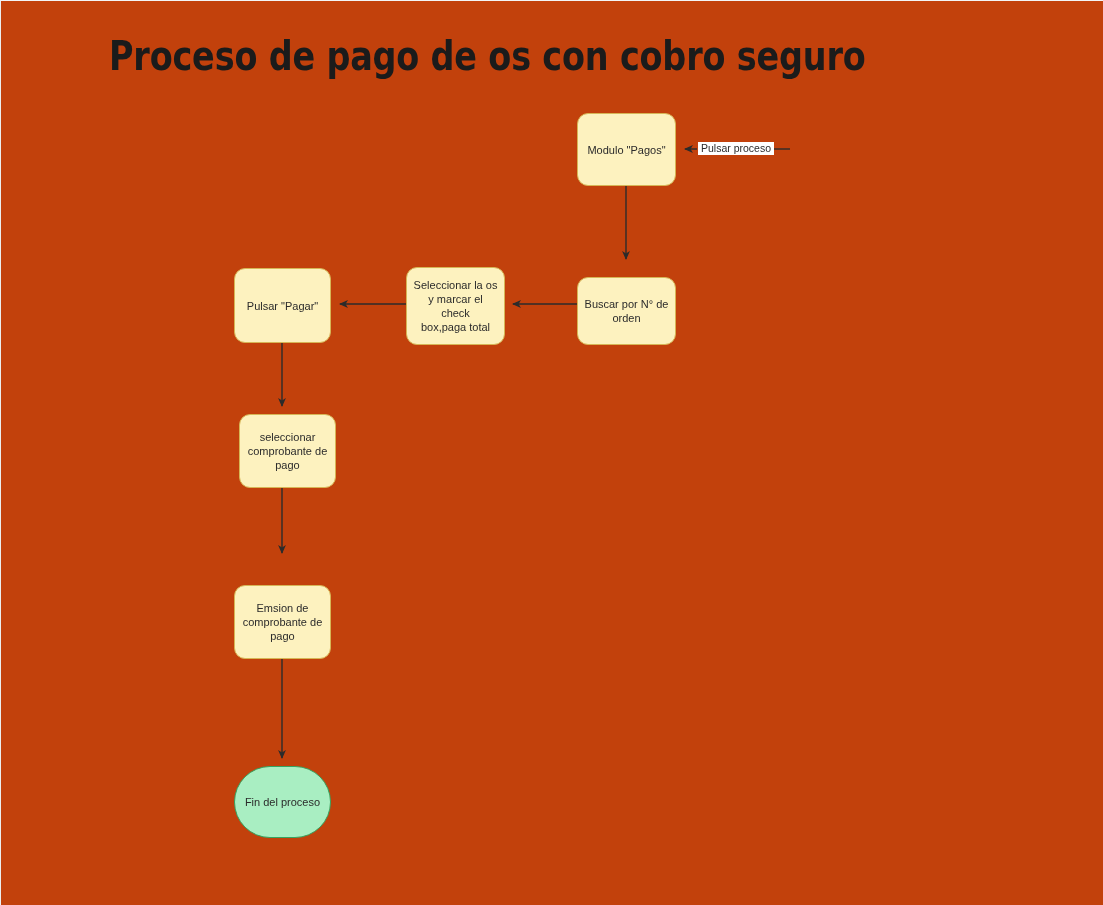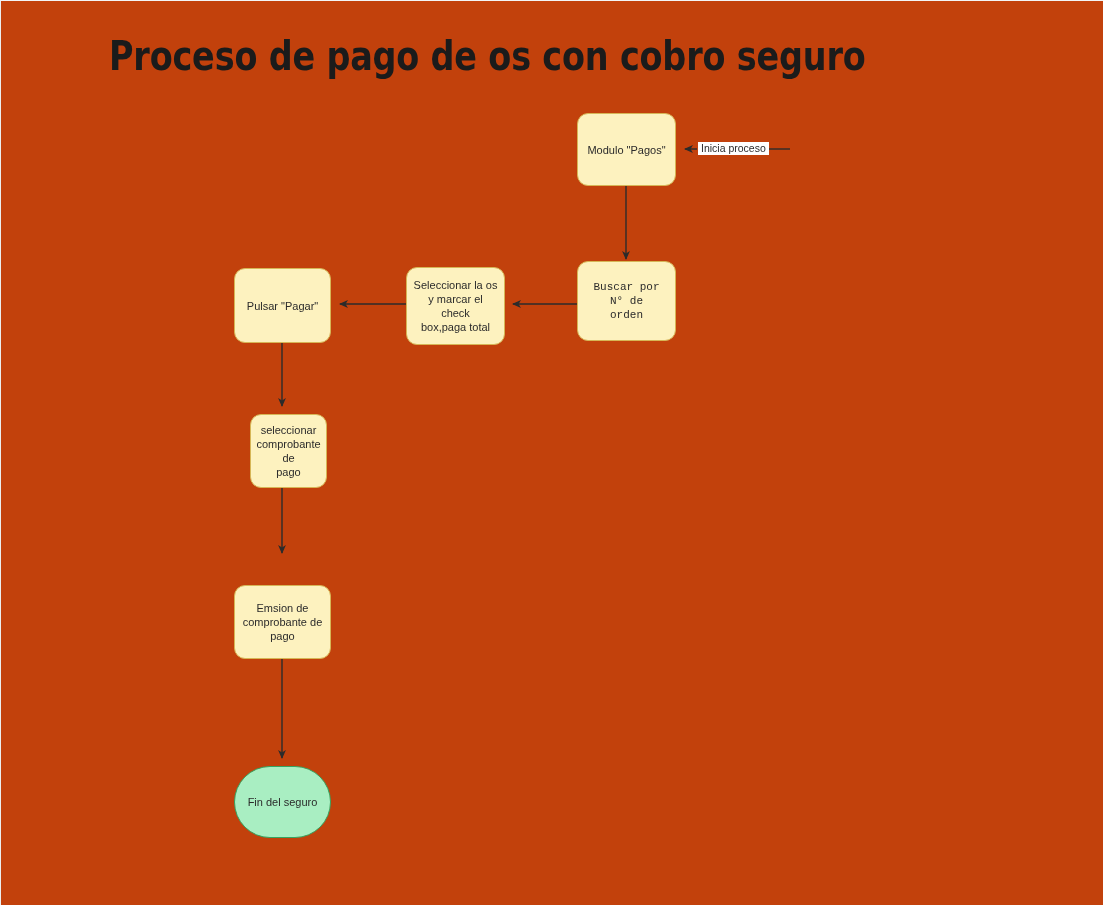--- a/index.html
+++ b/index.html
@@ -103,41 +103,41 @@
     <line x1="281" y1="487" x2="281" y2="552" stroke="#2b2b2b" stroke-width="1.4" marker-end="url(#arrowhead)"></line>
 
     <line x1="281" y1="634" x2="281" y2="757" stroke="#2b2b2b" stroke-width="1.4" marker-end="url(#arrowhead)"></line>
   </svg>
 
   <div class="node node-process" style="left:576px; top:112px; width:99px; height:73px;">
     <span>Modulo "Pagos"</span>
   </div>
 
 
-  <div class="node node-process" style="left:576px; top:260px; width:99px; height:80px;font-family:Liberation Mono, monospace;">
+  <div class="node node-process" style="left:576px; top:276px; width:99px; height:68px;">
     <span>Buscar por N° de<br>orden</span>
   </div>
 
   <div class="node node-process" style="left:405px; top:266px; width:99px; height:78px;">
     <span>Seleccionar la os<br>y marcar el check<br>box,paga total</span>
   </div>
 
   <div class="node node-process" style="left:233px; top:267px; width:97px; height:75px;">
     <span>Pulsar "Pagar"</span>
   </div>
 
-  <div class="node node-process" style="left:249px; top:413px; width:77px; height:74px;">
+  <div class="node node-process" style="left:238px; top:413px; width:97px; height:74px;">
     <span>seleccionar<br>comprobante de<br>pago</span>
   </div>
 
   <div class="node node-process" style="left:233px; top:584px; width:97px; height:74px;">
     <span>Emsion de<br>comprobante de<br>pago</span>
   </div>
 
   <div class="node node-terminal" style="left:233px; top:765px; width:97px; height:72px;">
-    <span>Fin del seguro</span>
+    <span>Fin del proceso</span>
   </div>
 
   <div class="edge-label" style="left:697px; top:141px;">
-    <span>Inicia proceso</span>
+    <span>Pulsar proceso</span>
   </div>
 
 </div>
 
 </body></html>

